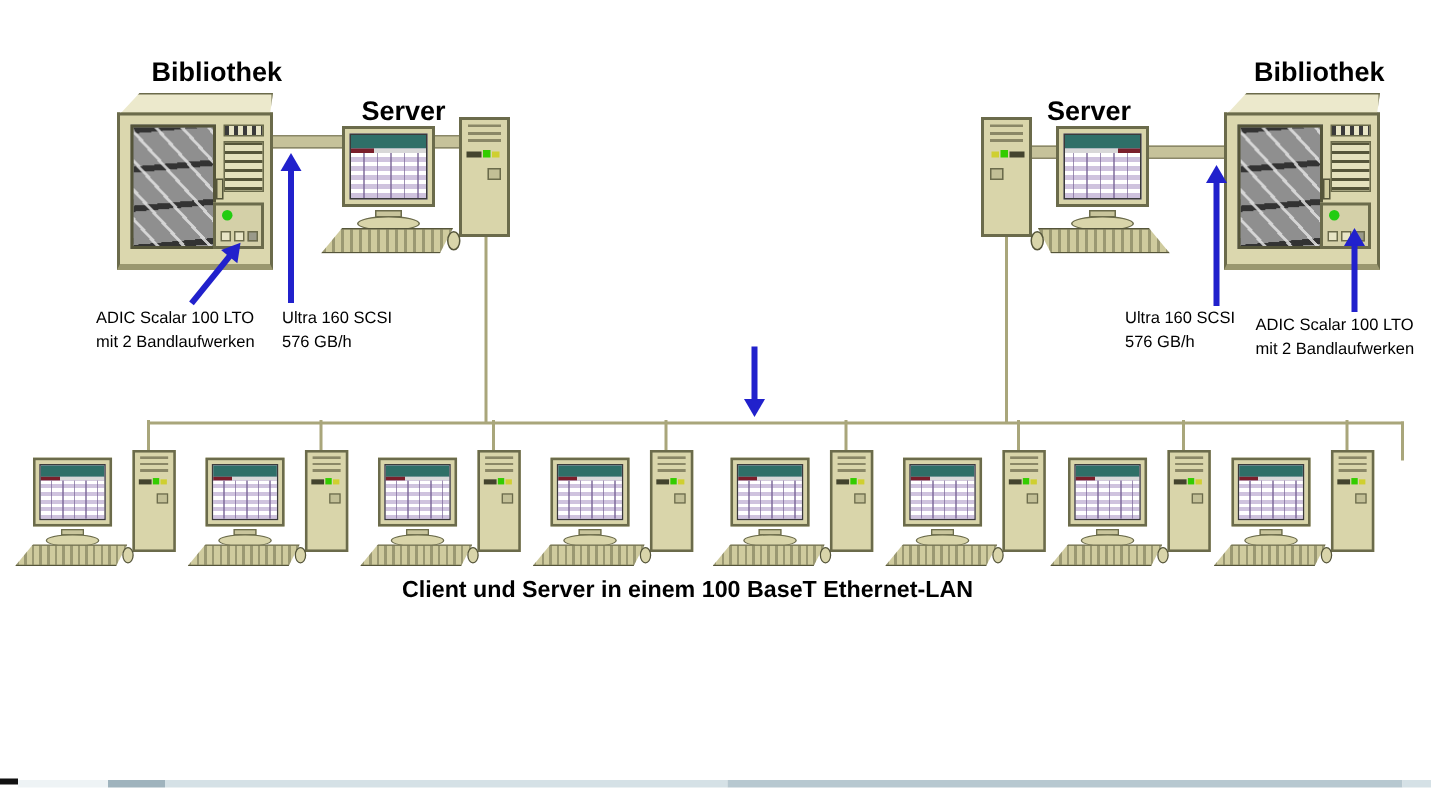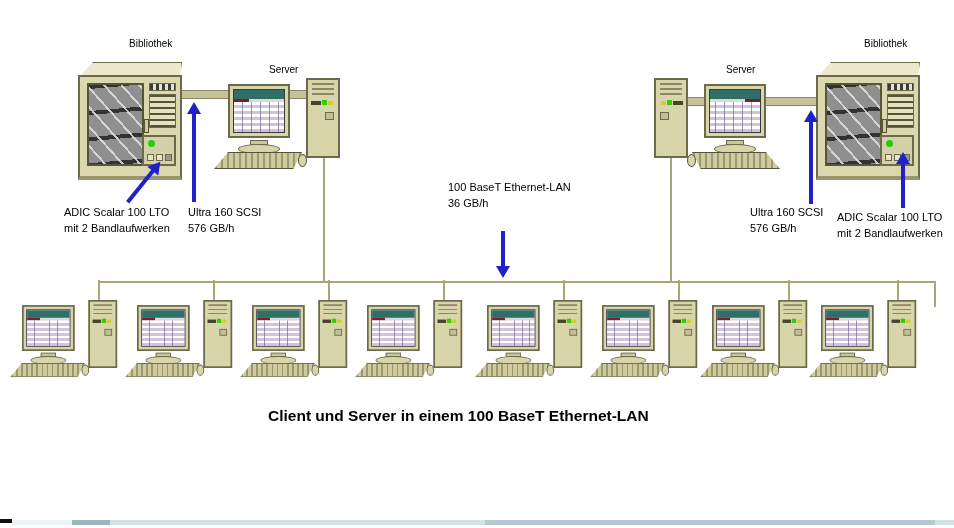--- a/index.html
+++ b/index.html
@@ -6,21 +6,21 @@
   html,body { background:#fff; }
   .canvas {
     position: relative; width: 954px; height: 528px; overflow: hidden;
     background: #fff; font-family: "Liberation Sans", sans-serif; color:#000;
   }
   :root {
     --blue:#2121cc; --olive:#a9a67b; --beige:#dbd7ae; --beige-lt:#ece9cc;
     --beige-kb:#cfcb9e; --edge:#6b6b4b; --edge-dk:#55553a; --bar:#c6c29a;
   }
   .txt { position:absolute; white-space:nowrap; font-size:11px; line-height:16px; }
-  .hdr { position:absolute; white-space:nowrap; font-size:10px; font-weight:normal;margin-left:28px; }
+  .hdr { position:absolute; white-space:nowrap; font-size:18px; font-weight:bold; }
   .caption { position:absolute; white-space:nowrap; font-size:15.5px; font-weight:bold; }
 
   
   .hline { position:absolute; height:2px; background:var(--olive); }
   .vline { position:absolute; width:2px;  background:var(--olive); }
 
   
   .scsi-bar { position:absolute; height:9px; background:var(--bar);
     border:1px solid #8a8768; z-index:1; }
 
@@ -240,24 +240,20 @@
     </div>
 
   <div class="txt" style="left:64px;top:204px">
     <div>ADIC Scalar 100 LTO</div>
     <div>mit 2 Bandlaufwerken</div>
   </div>
   <div class="txt" style="left:188px;top:204px">
     <div>Ultra 160 SCSI</div>
     <div>576 GB/h</div>
   </div>
-  <div class="txt" style="left:448px;top:179px">
-    <div>100 BaseT Ethernet-LAN</div>
-    <div>36 GB/h</div>
-  </div>
   <div class="txt" style="left:750px;top:204px">
     <div>Ultra 160 SCSI</div>
     <div>576 GB/h</div>
   </div>
   <div class="txt" style="left:837px;top:209px">
     <div>ADIC Scalar 100 LTO</div>
     <div>mit 2 Bandlaufwerken</div>
   </div>
 
   <div style="position:absolute;inset:0">
@@ -472,21 +468,21 @@
     </div>
     <div class="neck"></div>
     <div class="mbase"></div>
     <div class="keyboard"></div>
     <div class="mouse"></div>
   </div>
 </div>
   </div>
     </div>
 
-  <div class="caption" style="left:268px;top:407px">Client und Server in einem 100 BaseT Ethernet-LAN</div>
+  <div class="caption" style="left:268px;top:385px">Client und Server in einem 100 BaseT Ethernet-LAN</div>
 
   <div class="bstrip" style="left:0;width:12px;background:#111;top:519px;height:4px"></div>
   <div class="bstrip" style="left:12px;width:60px;background:#eef3f5"></div>
   <div class="bstrip" style="left:72px;width:38px;background:#9fb3bd"></div>
   <div class="bstrip" style="left:110px;width:375px;background:#d5e1e6"></div>
   <div class="bstrip" style="left:485px;width:450px;background:#b7c8d0"></div>
   <div class="bstrip" style="left:935px;width:19px;background:#d5e1e6"></div>
 </div>
 
 </body></html>

